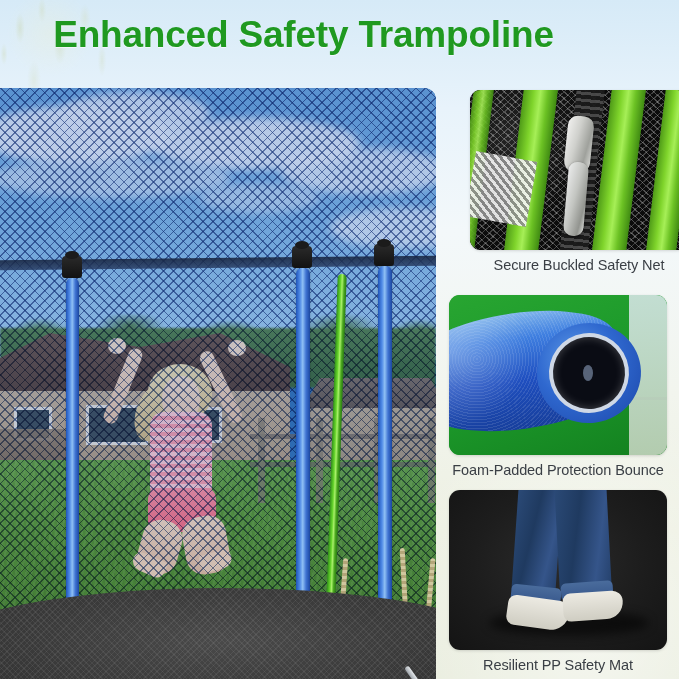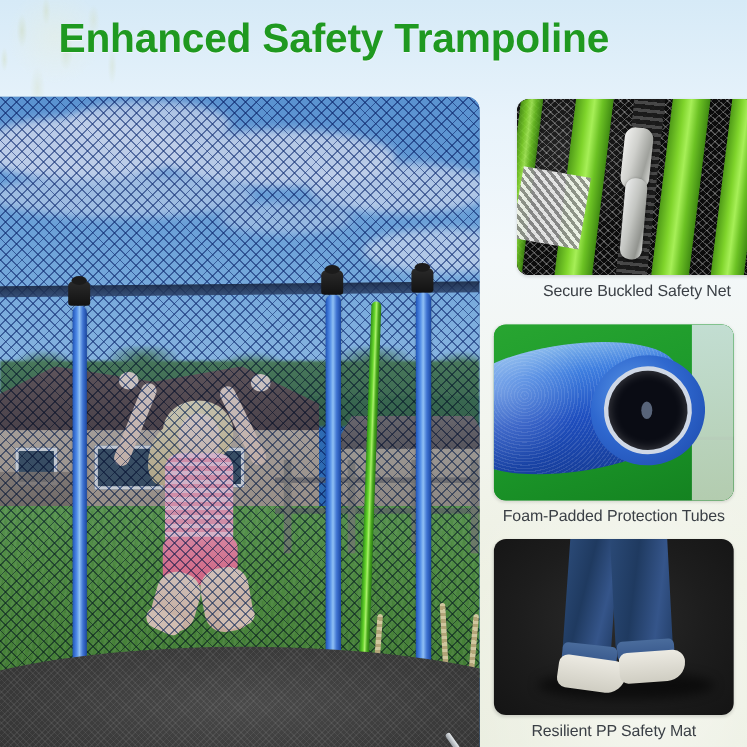--- a/index.html
+++ b/index.html
@@ -330,21 +330,21 @@
 
   <div class="panel" style="top:295px;">
     <div class="thumb t2">
       <div class="greenpad"></div>
       <div class="skyp"></div>
       <div class="tube"></div>
       <div class="capend"></div>
       <div class="hole"></div>
       <div class="holedot"></div>
     </div>
-    <div class="cap">Foam-Padded Protection Tubes</div>
+    <div class="cap">Foam-Padded Protection Bounce</div>
   </div>
 
   <div class="panel" style="top:490px;">
     <div class="thumb t3">
       <div class="shadow"></div>
       <div class="jean j1"></div>
       <div class="jean j2"></div>
       <div class="cuff c1"></div>
       <div class="cuff c2"></div>
       <div class="sock k1"></div>

